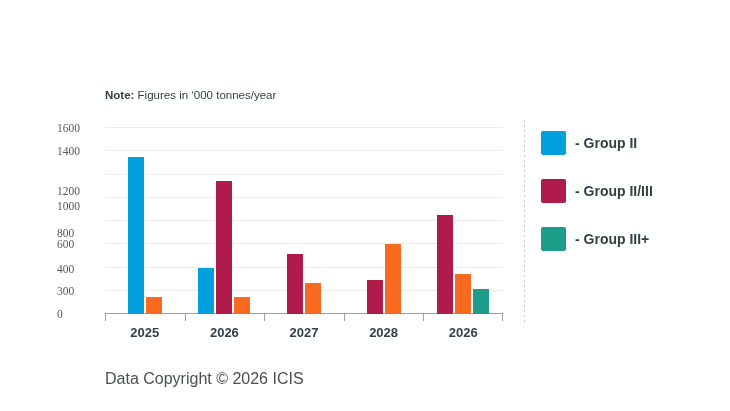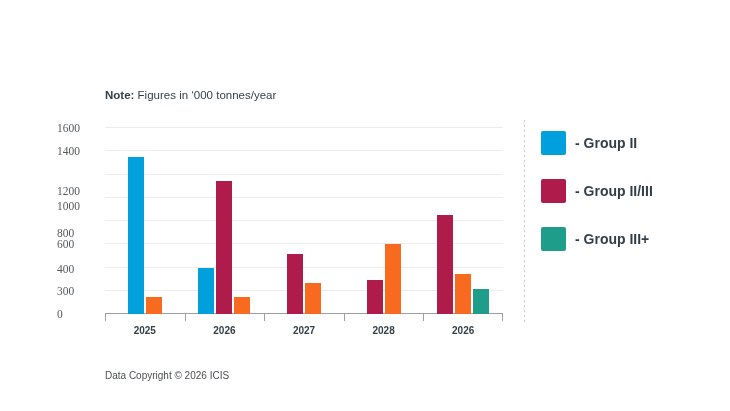--- a/index.html
+++ b/index.html
@@ -119,21 +119,21 @@
     position: absolute;
     left: 105px;
     top: 325px;
     width: 398px;
     height: 20px;
   }
   .xlabel {
     position: absolute;
     top: 0;
     text-align: right;
-    font-size: 10px;
+    font-size: 13px;
     font-weight: bold;
     color: #333f48;
     transform: translateX(-50%);
     white-space: nowrap;
   }
 
   
   #bars-layer {
     position: absolute;
     left: 105px;
@@ -185,21 +185,21 @@
     font-weight: bold;
     color: #333f48;
     white-space: nowrap;
   }
 
   
   #copyright {
     position: absolute;
     left: 105px;
     top: 370px;
-    font-size: 10px;
+    font-size: 16px;
     color: #4a4f54;
     white-space: nowrap;
   }
 </style>
 </head>
 <body>
 
 <div id="page">
 
 

